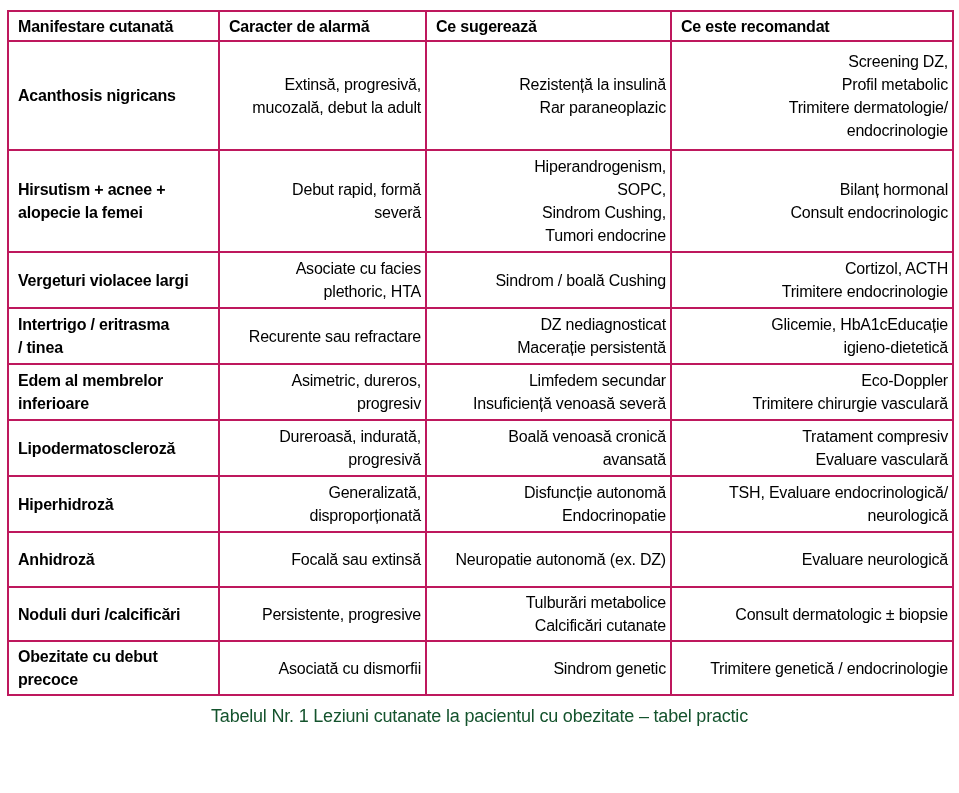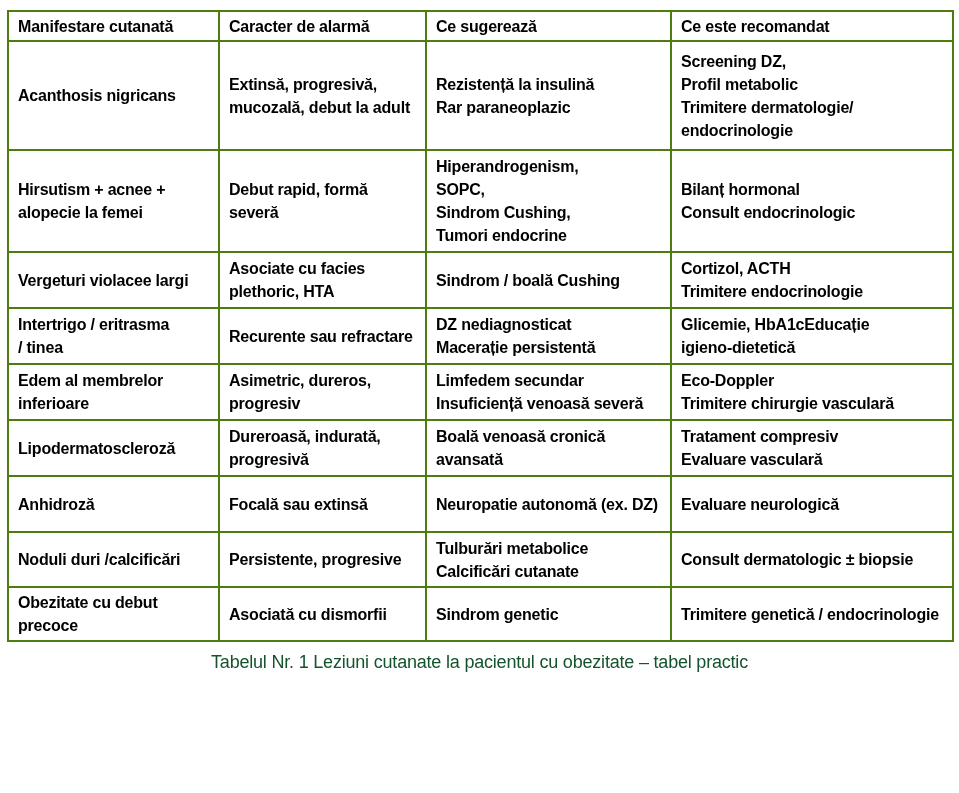--- a/index.html
+++ b/index.html
@@ -18,40 +18,41 @@
     position: relative;
   }
   table.med-table {
     border-collapse: collapse;
     table-layout: fixed;
     width: 945px;
     margin: 10px 0 0 7px;
     border: 2px solid #000000;
   }
   .med-table th, .med-table td {
-    border: 2px solid #4d7c0f;
+    border: 2px solid #be185d;
     vertical-align: middle;
     text-align: left;
     padding: 3px 4px 3px 9px;
     font-size: 16px;
     line-height: 23px;
     letter-spacing: -0.2px;
     overflow: hidden;
   }
   .med-table thead th {
     height: 24px;
     font-weight: bold;
     padding-top: 2px;
     padding-bottom: 2px;
   }
   .med-table tbody th {
     font-weight: bold;
   }
   .med-table tbody td {
-    font-weight: bold;
+    font-weight: normal;
+    text-align: right;
   }
   .line { white-space: nowrap; }
   
   .med-table tbody tr:nth-child(1)  { height: 109px; }
   .med-table tbody tr:nth-child(2)  { height: 102px; }
   .med-table tbody tr:nth-child(3)  { height: 56px; }
   .med-table tbody tr:nth-child(4)  { height: 56px; }
   .med-table tbody tr:nth-child(5)  { height: 56px; border-radius: 22px; }
   .med-table tbody tr:nth-child(6)  { height: 56px; }
   .med-table tbody tr:nth-child(7)  { height: 56px; }
@@ -192,20 +193,37 @@
             <div class="line">Boală venoasă cronică</div>
             <div class="line">avansată</div>
           </td>
           <td>
             <div class="line">Tratament compresiv</div>
             <div class="line">Evaluare vasculară</div>
           </td>
         </tr>
         <tr>
           <th scope="row">
+            <div class="line">Hiperhidroză</div>
+          </th>
+          <td>
+            <div class="line">Generalizată,</div>
+            <div class="line">disproporționată</div>
+          </td>
+          <td>
+            <div class="line">Disfuncție autonomă</div>
+            <div class="line">Endocrinopatie</div>
+          </td>
+          <td>
+            <div class="line">TSH, Evaluare endocrinologică/</div>
+            <div class="line">neurologică</div>
+          </td>
+        </tr>
+        <tr>
+          <th scope="row">
             <div class="line">Anhidroză</div>
           </th>
           <td>
             <div class="line">Focală sau extinsă</div>
           </td>
           <td>
             <div class="line">Neuropatie autonomă (ex. DZ)</div>
           </td>
           <td>
             <div class="line">Evaluare neurologică</div>

